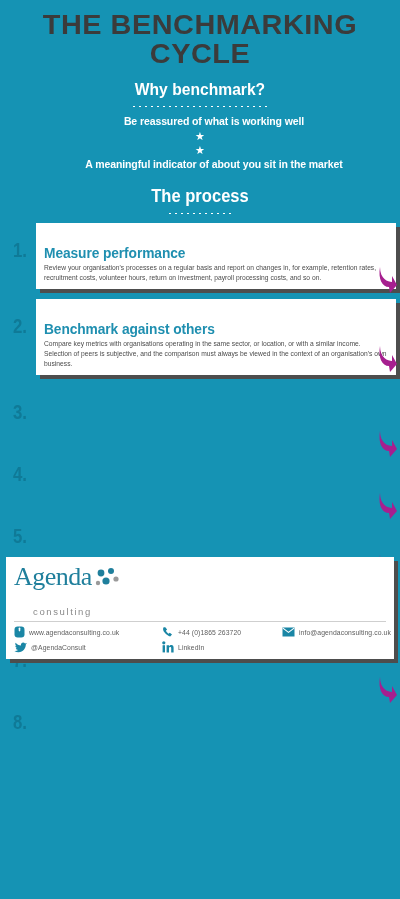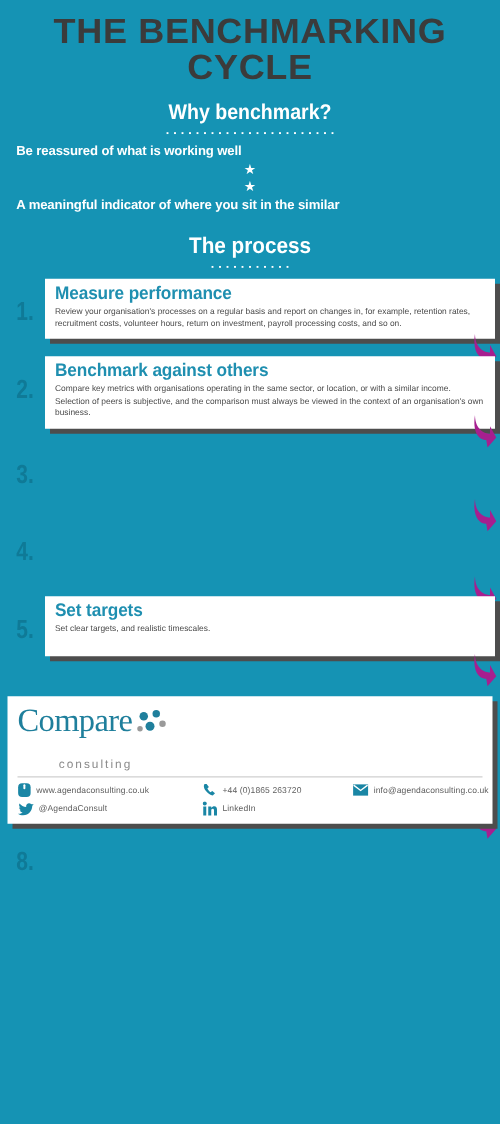--- a/index.html
+++ b/index.html
@@ -49,27 +49,28 @@
     width: 140px;
     height: 3px;
     margin: 5px auto 6px;
     background-image: radial-gradient(circle, #ffffff 0 0.9px, transparent 1.1px);
     background-size: 6px 3px;
     background-repeat: repeat-x;
     background-position: center;
   }
 
   .why-line {
-    text-align: left;
+    text-align: center;
     color: #ffffff;
     font-size: 10.5px;
     font-weight: bold;
     line-height: 1.25;
-    padding: 1px 13px;
+    padding: 1px 28px;
     letter-spacing: -0.1px;
+    margin-left: 28px;
   }
 
   .star {
     text-align: center;
     color: #ffffff;
     font-size: 11px;
     line-height: 1.15;
     margin: 1px 0;
   }
 
@@ -98,21 +99,21 @@
     line-height: 1;
     padding-top: 16px;
     transform: scaleX(0.8);
   }
 
   .step-card {
     position: relative;
     flex: 1 1 auto;
     background: #ffffff;
     box-shadow: 4px 4px 0 #4d4d4d;
-    padding: 4px 8px 7px 8px;
+    padding: 22px 8px 7px 8px;
     min-height: 48px;
   }
 
   .step-title {
     color: #1f8fb0;
     font-family: "Liberation Sans Narrow", "Liberation Sans", sans-serif;
     font-size: 14.5px;
     font-weight: bold;
     line-height: 1.15;
     letter-spacing: -0.1px;
@@ -206,21 +207,21 @@
 <div id="poster">
 
   <h1 class="main-title">THE BENCHMARKING CYCLE</h1>
 
   <div class="section-heading why-heading">Why benchmark?</div>
   <div class="dotted-rule"></div>
 
   <div class="why-line">Be reassured of what is working well</div>
   <div class="star">★</div>
   <div class="star">★</div>
-  <div class="why-line">A meaningful indicator of where you sit in the similar</div>
+  <div class="why-line">A meaningful indicator of about you sit in the market</div>
 
   <div class="section-heading process-heading">The process</div>
   <div class="dotted-rule process-rule"></div>
 
   <div class="steps">
 
     <div class="step">
       <div class="step-number">1.</div>
       <div class="step-card">
         <div class="step-title">Measure performance</div>
@@ -251,24 +252,20 @@
 
     <div class="step">
       <div class="step-number">4.</div>
       <svg class="arrow" style="top:44px;" viewBox="0 0 22 30">
         <path d="M4 2 C4 14, 12 17, 16 17 L16 11 L21 20 L14 28 L13 22 C6 22, 2 14, 4 2 Z" fill="#a61f8f"></path>
       </svg>
     </div>
 
     <div class="step">
       <div class="step-number">5.</div>
-      <div class="step-card">
-        <div class="step-title">Set targets</div>
-        <div class="step-body">Set clear targets, and realistic timescales.</div>
-      </div>
       <svg class="arrow" style="top:44px;" viewBox="0 0 22 30">
         <path d="M4 2 C4 14, 12 17, 16 17 L16 11 L21 20 L14 28 L13 22 C6 22, 2 14, 4 2 Z" fill="#a61f8f"></path>
       </svg>
     </div>
 
     <div class="step">
       <div class="step-number">6.</div>
       <svg class="arrow" style="top:44px;" viewBox="0 0 22 30">
         <path d="M4 2 C4 14, 12 17, 16 17 L16 11 L21 20 L14 28 L13 22 C6 22, 2 14, 4 2 Z" fill="#a61f8f"></path>
       </svg>
@@ -285,21 +282,21 @@
       <div class="step-number">8.</div>
     </div>
 
   </div>
 
   <div class="footer">
 
     <div class="footer-top">
       <div class="logo-block">
         <div class="logo-text">
-          <div class="logo-agenda">Compare</div>
+          <div class="logo-agenda">Agenda</div>
           <div class="logo-consulting">consulting</div>
         </div>
         <svg class="logo-dots" width="26" height="24" viewBox="0 0 26 24">
           <circle cx="6" cy="5" r="3.4" fill="#1f7f9c"></circle>
           <circle cx="16" cy="3" r="3.0" fill="#1f7f9c"></circle>
           <circle cx="21" cy="11" r="2.6" fill="#9a9a9a"></circle>
           <circle cx="11" cy="13" r="3.6" fill="#1f7f9c"></circle>
           <circle cx="3" cy="15" r="2.2" fill="#9a9a9a"></circle>
         </svg>
       </div>

